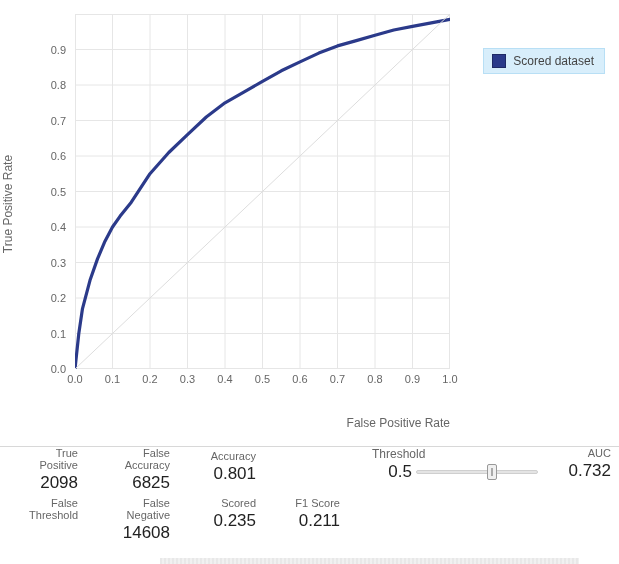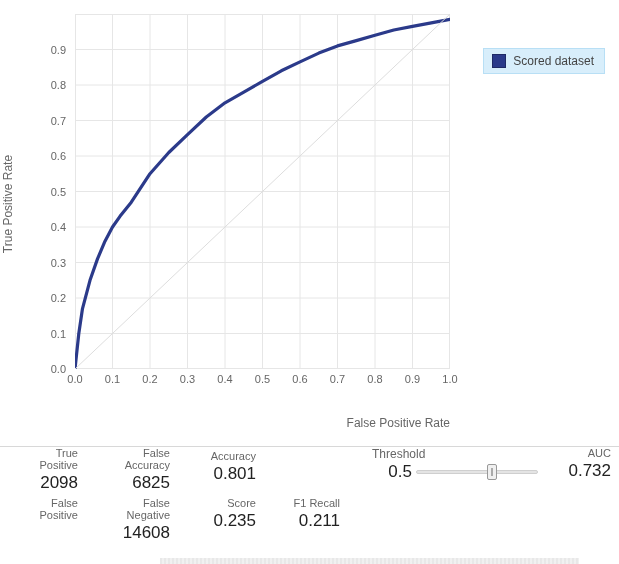--- a/index.html
+++ b/index.html
@@ -240,29 +240,29 @@
         <div class="slider-thumb" id="slider-thumb" style="left: 62%;"></div>
       </div>
     </div>
   </div>
   <div class="metric" style="right:8px; top:0; width:50px">
     <div class="label">AUC</div>
     <div class="value">0.732</div>
   </div>
 
   <div class="metric" style="left:0px;  top:50px; width:78px">
-    <div class="label">False Positive</div>
+    <div class="label">False Threshold</div>
   </div>
   <div class="metric" style="left:84px; top:50px; width:86px">
     <div class="label">False Negative</div>
     <div class="value">14608</div>
   </div>
   <div class="metric" style="left:186px; top:50px; width:70px">
-    <div class="label">Score</div>
+    <div class="label">Scored</div>
     <div class="value">0.235</div>
   </div>
   <div class="metric" style="left:270px; top:50px; width:70px">
-    <div class="label">F1 Recall</div>
+    <div class="label">F1 Score</div>
     <div class="value">0.211</div>
   </div>
 </div>
 
 <div class="footer-smudge"></div>
 
 </body></html>

